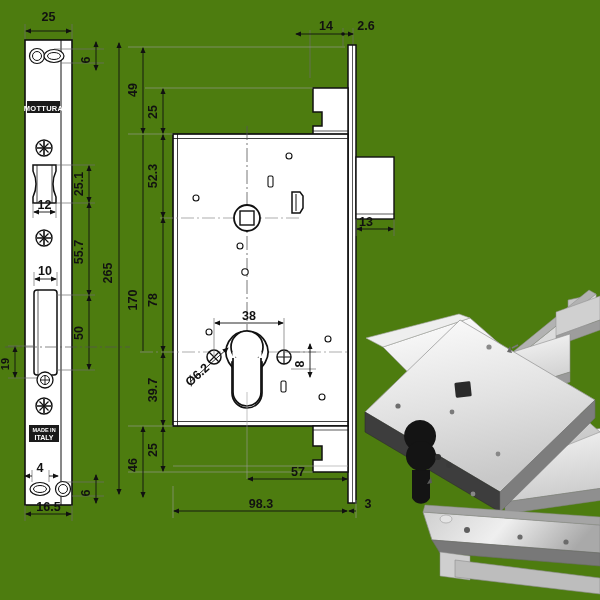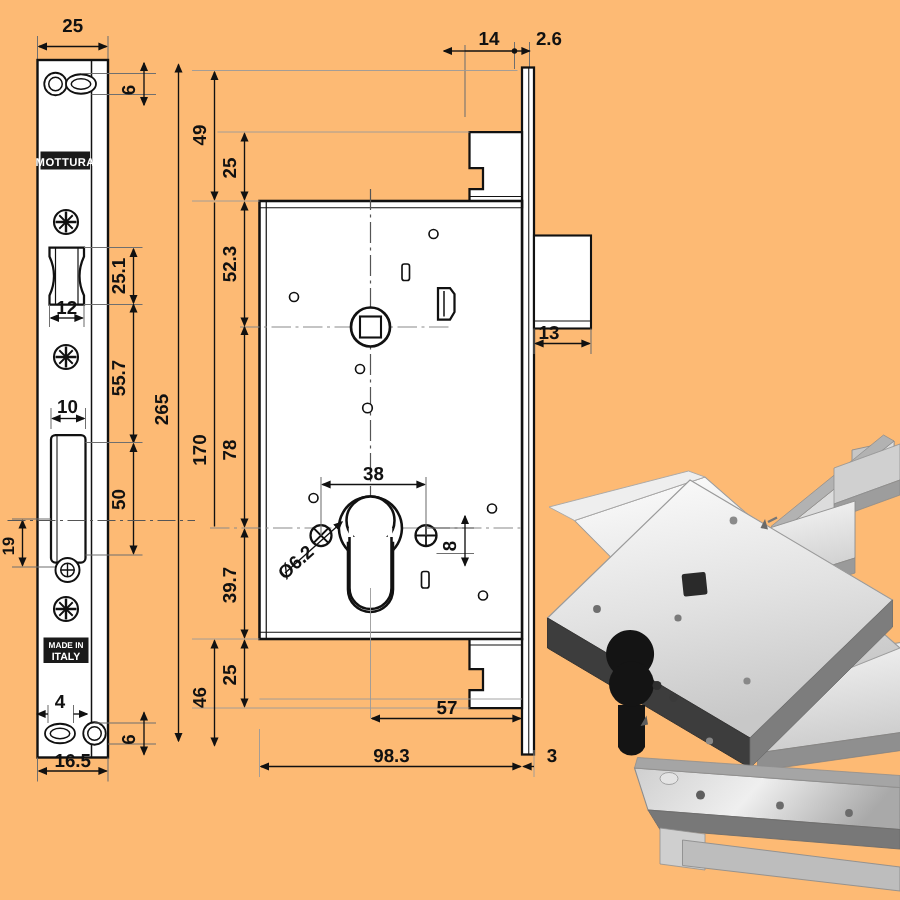--- a/index.html
+++ b/index.html
@@ -1,21 +1,21 @@
 <!DOCTYPE html>
 <html><head>
 <meta charset="utf-8">
 <title>Mottura Lock Technical Drawing</title>
 <style>
   html,body{margin:0;padding:0;background:#ffffff;}
   body{
     font-family:"Liberation Sans", sans-serif;
     width:600px;height:600px;overflow:hidden;
   }
-  #stage{position:relative;width:600px;height:600px;background:#fdba74;}
+  #stage{position:relative;width:600px;height:600px;background:#4d7c0f;}
   svg.drawing{position:absolute;left:0;top:0;width:600px;height:600px;}
   .dimtxt{
     font-family:"Liberation Sans", sans-serif;
     font-size:12.5px;font-weight:700;fill:#111;
   }
   .dimtxt.sm{font-size:11px;}
 </style>
 </head>
 <body>
 

